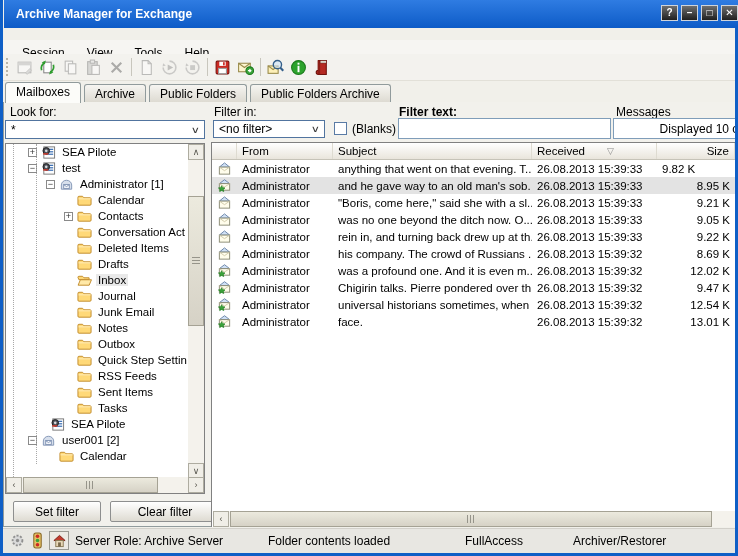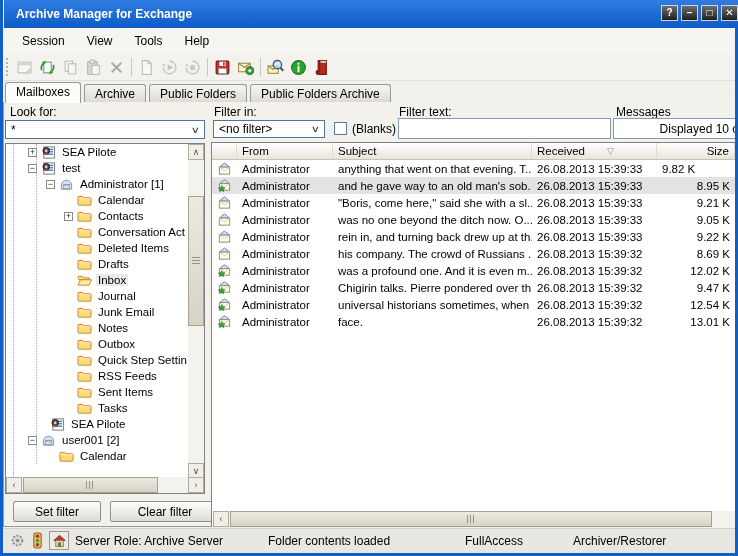--- a/index.html
+++ b/index.html
@@ -14,21 +14,21 @@
   .frame.bottom{left:0;top:553px;width:738px;height:3px;}
   
   .titlebar{position:absolute;left:4px;top:0;width:738px;height:28px;
     background:linear-gradient(#2f7ce2,#0d5bc7);display:flex;align-items:center;z-index:41;}
   .titlebar .title{color:#fff;font-weight:bold;font-size:12px;margin-left:12px;}
   .winbtns{position:absolute;right:4px;top:5px;display:flex;gap:3px;}
   .winbtn{width:17px;height:16px;background:linear-gradient(#6e6e6e,#1f1f1f);
     border:1px solid #cfd4da;color:#fff;font-size:10px;font-weight:bold;
     display:flex;align-items:center;justify-content:center;line-height:1;}
   
-  .menubar{position:absolute;left:3px;top:28px;width:732px;height:26px;
+  .menubar{position:absolute;left:3px;top:40px;width:732px;height:26px;
     background:#f6f5f2;display:flex;align-items:center;padding-left:8px;}
   .menu-item{padding:3px 11px;}
   
   .toolbar{position:absolute;left:3px;top:54px;width:732px;height:27px;
     background:#f3f2ee;display:flex;align-items:center;border-bottom:1px solid #e2e0d8;}
   .tb-grip{width:3px;height:18px;margin:0 4px 0 3px;border-left:2px dotted #b8b5aa;}
   .tb-btn{width:23px;height:22px;display:flex;align-items:center;justify-content:center;}
   .tb-btn svg{width:17px;height:17px;}
   .tb-btn.disabled{opacity:.45;filter:grayscale(100%);}
   .tb-sep{width:1px;height:18px;background:#c8c6bd;margin:0 3px;}
@@ -224,21 +224,21 @@
   </div>
 
   <div class="flabel" style="left:214px;top:105px;">Filter in:</div>
   <div class="combo" style="left:213px;top:120px;width:112px;height:18px;">
     <span>&lt;no filter&gt;</span>
     <span class="chev">∨</span>
   </div>
   <div class="checkbox" style="left:334px;top:122px;"></div>
   <div class="flabel" style="left:352px;top:122px;">(Blanks)</div>
 
-  <div class="flabel" style="left:399px;top:105px;">Filter text:</div>
+  <div class="flabel" style="left:399px;top:105px;font-weight:bold;">Filter text:</div>
   <div class="textbox" style="left:398px;top:118px;width:213px;height:21px;">
     <span></span>
   </div>
 
   <div class="flabel" style="left:616px;top:105px;">Messages</div>
   <div class="textbox" style="left:613px;top:118px;width:132px;height:21px;justify-content:flex-end;">
     <span>Displayed 10 o</span>
   </div>
 
   <div class="pane" style="left:5px;top:143px;width:200px;height:351px;">

